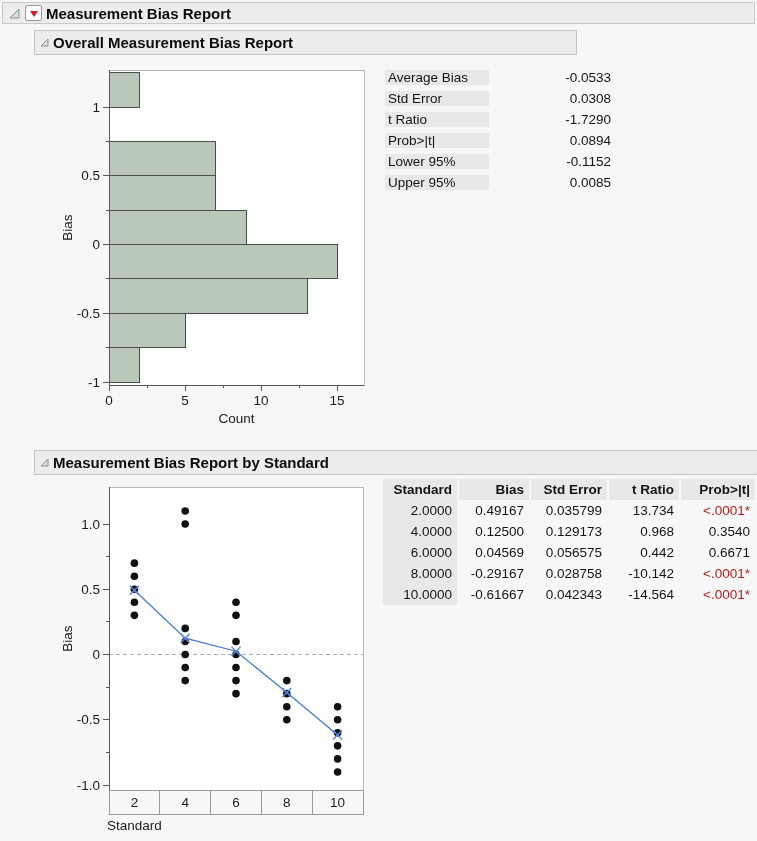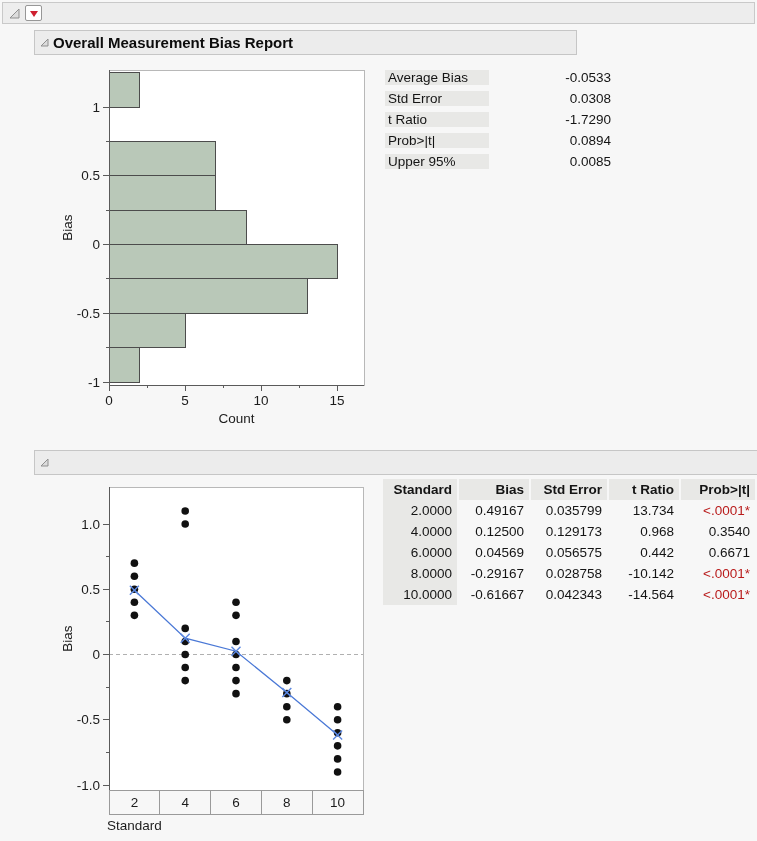--- a/index.html
+++ b/index.html
@@ -47,20 +47,21 @@
 
 <div class="titlebar">
   <span class="disc">
     <svg width="13" height="13" style="position:static">
       <polygon points="11,2 2,11 11,11" fill="#dcdcdc" stroke="#8f8f8f" stroke-width="1"></polygon>
     </svg>
   </span>
   <span class="red-menu">
     <span class="red-tri"></span>
   </span>
+  <span class="hdr-title">Measurement Bias Report</span>
 </div>
 
 <div class="sec-header sec1">
   <span class="disc">
     <svg width="11" height="11" style="position:static">
       <polygon points="9,2 2,9 9,9" fill="#dcdcdc" stroke="#8f8f8f" stroke-width="1"></polygon>
     </svg>
   </span>
   <span class="hdr-title">Overall Measurement Bias Report</span>
 </div>
@@ -117,31 +118,36 @@
     </div>
     <div class="stat-row">
       <span class="stat-label">t Ratio</span>
       <span class="stat-value">-1.7290</span>
     </div>
     <div class="stat-row">
       <span class="stat-label">Prob&gt;|t|</span>
       <span class="stat-value">0.0894</span>
     </div>
     <div class="stat-row">
+      <span class="stat-label">Lower 95%</span>
+      <span class="stat-value">-0.1152</span>
+    </div>
+    <div class="stat-row">
       <span class="stat-label">Upper 95%</span>
       <span class="stat-value">0.0085</span>
     </div>
   </div>
 
 <div class="sec-header sec2">
   <span class="disc">
     <svg width="11" height="11" style="position:static">
       <polygon points="9,2 2,9 9,9" fill="#dcdcdc" stroke="#8f8f8f" stroke-width="1"></polygon>
     </svg>
   </span>
+  <span class="hdr-title">Measurement Bias Report by Standard</span>
 </div>
 
 <svg id="scatter" width="318" height="358">
     <rect x="51" y="5" width="254" height="303" fill="#fff" stroke="#b8b8b8" shape-rendering="crispEdges"></rect>
     <line x1="51" y1="172.5" x2="305" y2="172.5" stroke="#b0b0b0" stroke-dasharray="4 3" shape-rendering="crispEdges"></line>
     <line x1="51" y1="5" x2="51" y2="308" stroke="#5a5a5a" shape-rendering="crispEdges"></line>
     <line x1="45" y1="42" x2="51" y2="42" stroke="#5a5a5a" shape-rendering="crispEdges"></line>
     <text x="42" y="46.5" text-anchor="end">1.0</text>
     <line x1="45" y1="107.25" x2="51" y2="107.25" stroke="#5a5a5a" shape-rendering="crispEdges"></line>
     <text x="42" y="111.75" text-anchor="end">0.5</text>

